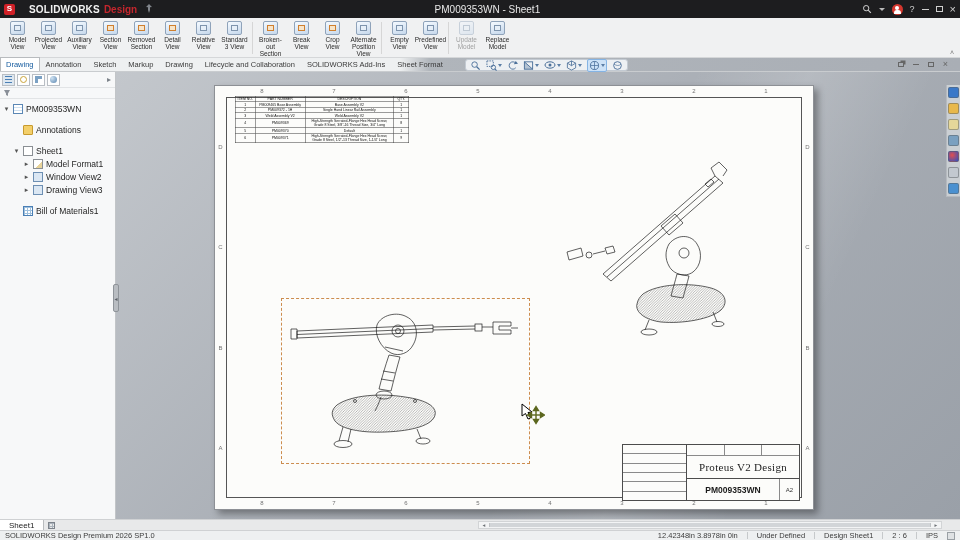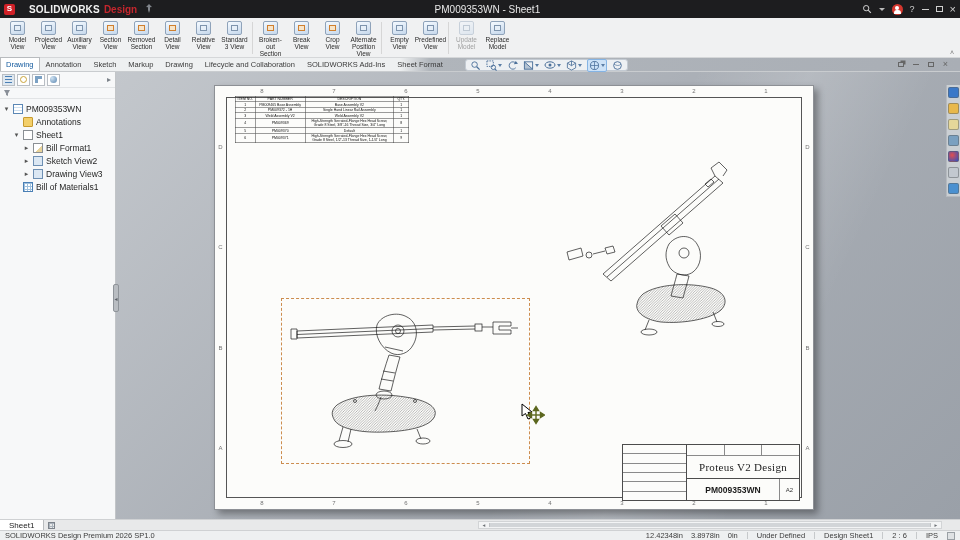--- a/index.html
+++ b/index.html
@@ -85,21 +85,21 @@
   .ptab .pg2 { width:7px; height:7px; border:1.5px solid #caa53c; border-radius:50%; }
   .ptab .pg3 { width:7px; height:7px; background:
     linear-gradient(#7ba1c4 0 3px, transparent 3px), linear-gradient(90deg,#7ba1c4 0 3px, transparent 3px); }
   .ptab .pg4 { width:7px; height:7px; border-radius:50%;
     background:radial-gradient(circle at 30% 30%, #cfe2f2, #5a86b0); }
   .flyout { margin-left:auto; color:#7a8088; font-size:8px; padding-right:2px; }
   .panel-filter { height:11px; display:flex; align-items:center; gap:3px; padding:0 3px;
     border-bottom:1px solid #e2e4e6; }
   .tree { padding-top:3px; }
   .trow { height:13px; display:flex; align-items:center; gap:3px; color:#1f1f1f; cursor:default; }
-  .ind0 { padding-left:3px; } .ind1 { padding-left:13px; } .ind2 { padding-left:23px; }
+  .ind0 { padding-left:3px; } .ind1 { padding-left:13px;margin-top:8px; } .ind2 { padding-left:23px; }
   .arr { width:7px; font-size:7px; color:#555; text-align:center; flex:0 0 auto; }
   .ti { width:10px; height:10px; flex:0 0 auto; }
   .ti-doc { background:linear-gradient(#fff 0 2px,#cfe0f0 2px 3px,#fff 3px 5px,#cfe0f0 5px 6px,#fff 6px);
     border:1px solid #5b87b5; }
   .ti-folder { background:#f3cf6a; border:1px solid #c79a2e; border-radius:1px; }
   .ti-sheet { background:#fff; border:1px solid #8a8f94; }
   .ti-format { background:linear-gradient(135deg,#fff 60%, #e8d39a 60%); border:1px solid #8a8f94; }
   .ti-view { background:#dbe7f3; border:1px solid #6d8fb3; }
   .ti-bom { background:#fff; border:1px solid #4a7fb5;
     background-image:linear-gradient(#9fc0dd 1px,transparent 1px),
@@ -189,21 +189,21 @@
     border:1px solid #d2d4d6; display:flex; }
   .harrow { width:10px; display:flex; align-items:center; justify-content:center; color:#6e7277;
     font-size:5.5px; }
   .hthumb { flex:1; margin:1px 0; background:#d2d5d8; border-left:1px solid #bfc2c5;
     border-right:1px solid #bfc2c5; }
 
   .statusbar { height:10px; background:#eef0f1; border-top:1px solid #cfd1d3; display:flex;
     align-items:center; font-size:7.5px; color:#3c3c3c; padding:0 5px; gap:9px; }
   .sb-flex { flex:1; }
   .sb-sep { width:1px; height:7px; background:#c6c9cb; }
-  .sb-coords { display:flex; gap:8px;align-items:center; }
+  .sb-coords { display:flex; gap:2px;align-items:center; }
   .sb-corner { width:8px; height:8px; border:1px solid #9aa0a5; background:#dfe2e4; }
 </style>
 </head>
 <body>
 
 <div class="titlebar">
   <span class="sw-logo">S</span>
   <span class="sw-name">SOLIDWORKS</span>
   <span class="sw-edition">Design</span>
   <span class="pin-icon">
@@ -421,26 +421,26 @@
         <span class="tlabel">Annotations</span>
       </div>
       <div class="trow ind1">
         <span class="arr">▾</span>
         <span class="ti ti-sheet"></span>
         <span class="tlabel">Sheet1</span>
       </div>
       <div class="trow ind2">
         <span class="arr">▸</span>
         <span class="ti ti-format"></span>
-        <span class="tlabel">Bill Format1</span>
+        <span class="tlabel">Model Format1</span>
       </div>
       <div class="trow ind2">
         <span class="arr">▸</span>
         <span class="ti ti-view"></span>
-        <span class="tlabel">Sketch View2</span>
+        <span class="tlabel">Window View2</span>
       </div>
       <div class="trow ind2">
         <span class="arr">▸</span>
         <span class="ti ti-view"></span>
         <span class="tlabel">Drawing View3</span>
       </div>
       <div class="trow ind1">
         <span class="arr"></span>
         <span class="ti ti-bom"></span>
         <span class="tlabel">Bill of Materials1</span>

